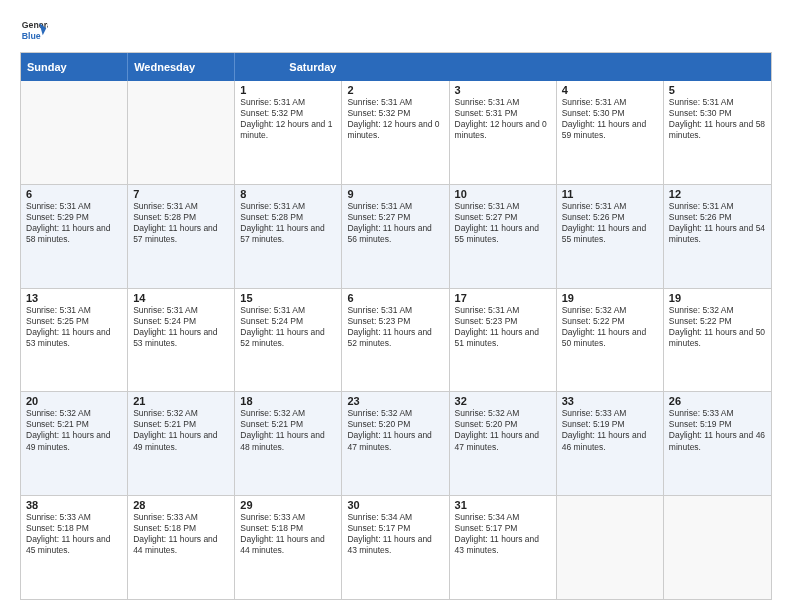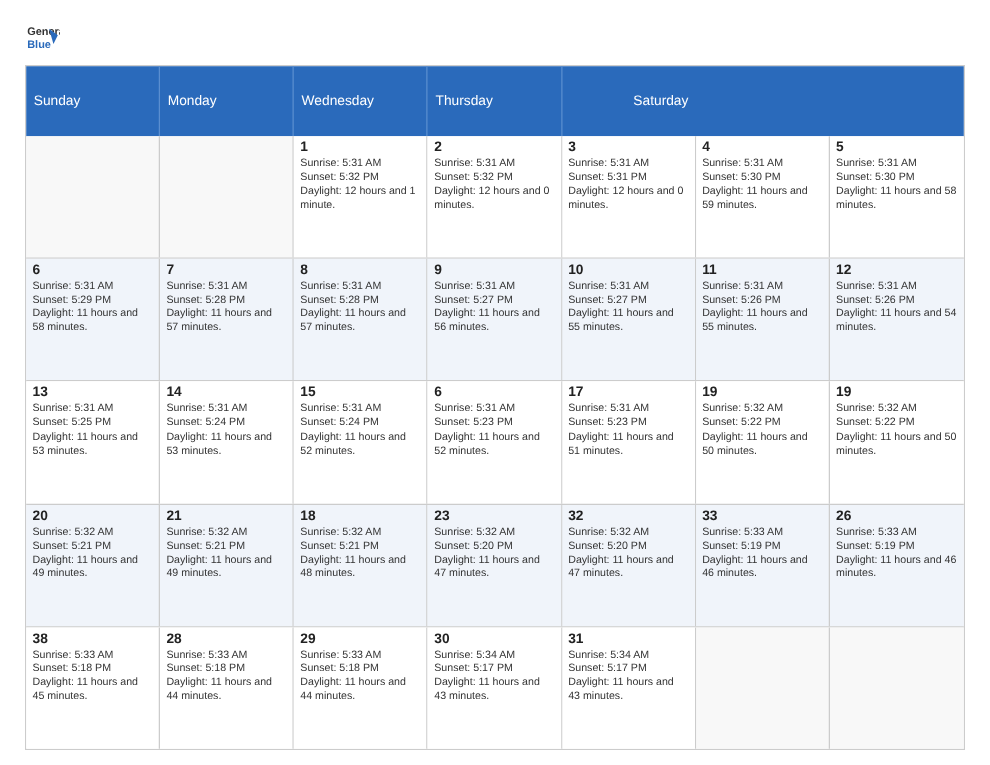--- a/index.html
+++ b/index.html
@@ -59,22 +59,22 @@
       border: 1px solid #ccc;
     }
     .cal-header {
       display: grid;
       grid-template-columns: repeat(7, 1fr);
       background: #2a6abb;
     }
     .cal-header-cell {
       color: #fff;
       font-size: 11px;
-      font-weight: normal;
-      padding: 22px 6px;
+      font-weight: bold;
+      padding: 8px 6px;
       text-align: left;
       border-right: 1px solid #5a8ed0;
     }
     .cal-header-cell:last-child { border-right: none; text-align: right; }
     .cal-body {
       display: flex;
       flex-direction: column;
       flex: 1;
     }
     .cal-row {
@@ -129,23 +129,21 @@
     </div>
     <div class="title-block">
       <div class="main-title"></div>
       <div class="subtitle"></div>
     </div>
   </div>
 
   <div class="calendar">
     <div class="cal-header">
     <div class="cal-header-cell">Sunday</div>
-        <div class="cal-header-cell">Monday</div>
         <div class="cal-header-cell">Wednesday</div>
-        <div class="cal-header-cell">Thursday</div>
         <div class="cal-header-cell">Saturday</div>
       </div>
     <div class="cal-body">
     <div class="cal-row">
           <div class="cal-cell empty"></div>
           <div class="cal-cell empty"></div>
           <div class="cal-cell">
             <div class="day-num">1</div>
             <div class="cell-text" style="white-space: pre-line;">Sunrise: 5:31 AM
 Sunset: 5:32 PM

